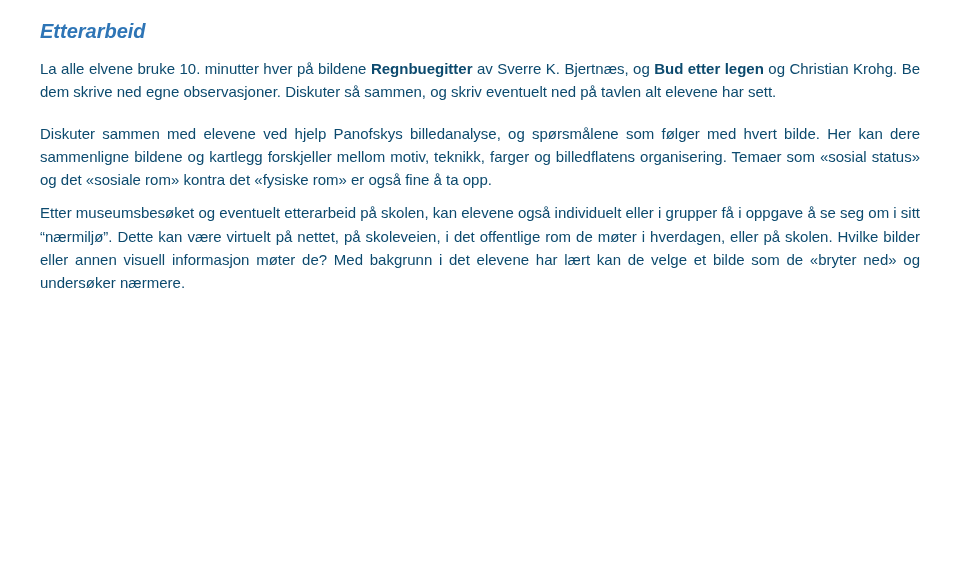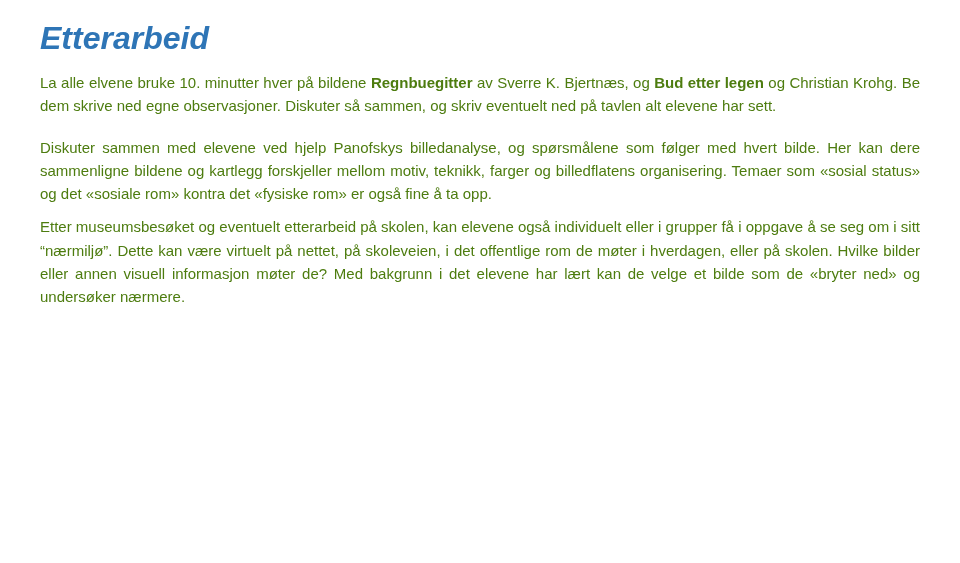--- a/index.html
+++ b/index.html
@@ -12,33 +12,33 @@
       background: #ffffff;
       font-family: Arial, sans-serif;
       font-size: 15px;
       color: #000000;
       width: 960px;
       min-height: 563px;
       padding: 20px 40px 30px 40px;
     }
 
     .page-title {
-      font-size: 32px;
+      font-size: 20px;
       font-style: italic;
       font-weight: bold;
       color: #2e75b6;
       margin-bottom: 14px;
     }
 
     .main-content p {
       text-align: justify;
       line-height: 1.55;
       margin-bottom: 10px;
       font-size: 15px;
-      color: #4d7c0f;
+      color: #0c4a6e;
     }
 
     .main-content p .bold {
       font-weight: bold;
     }
 
     .section-heading {
       font-size: 22px;
       font-style: italic;
       font-weight: bold;

